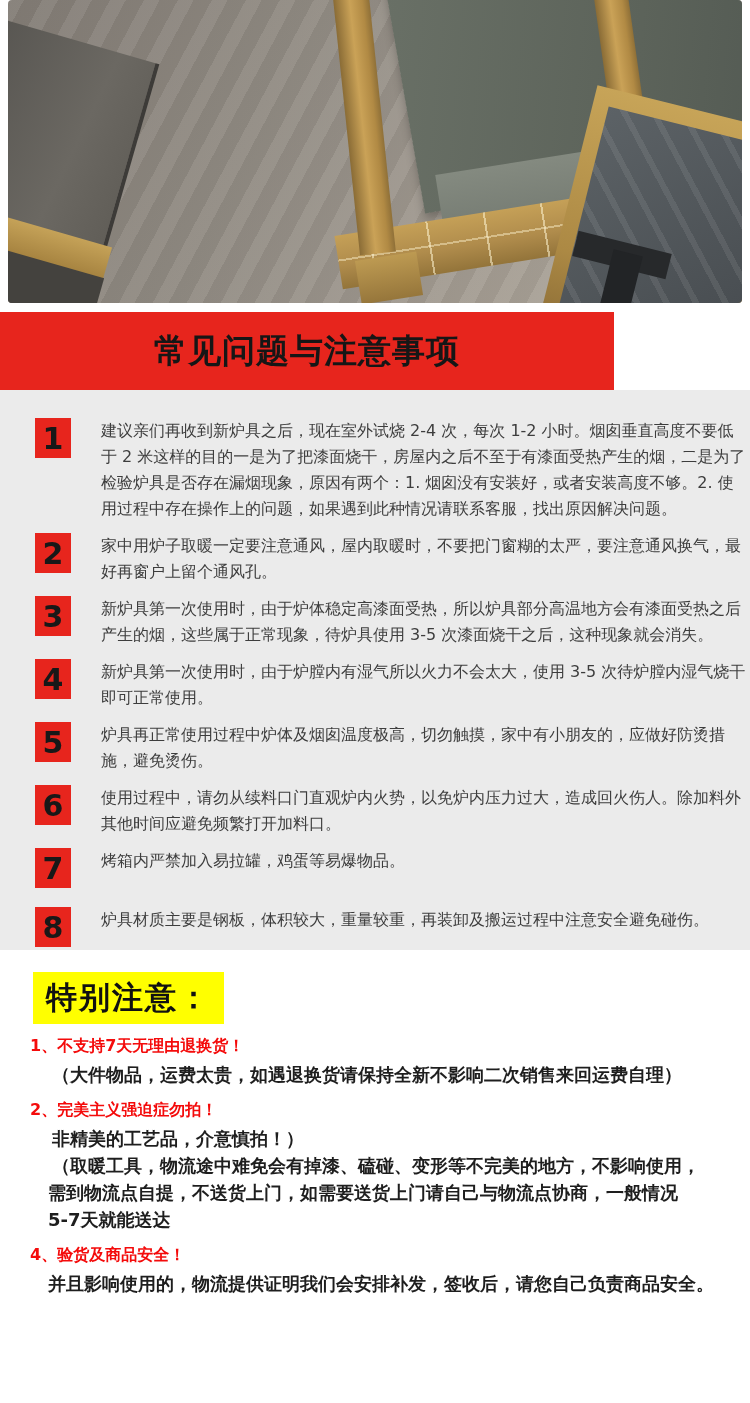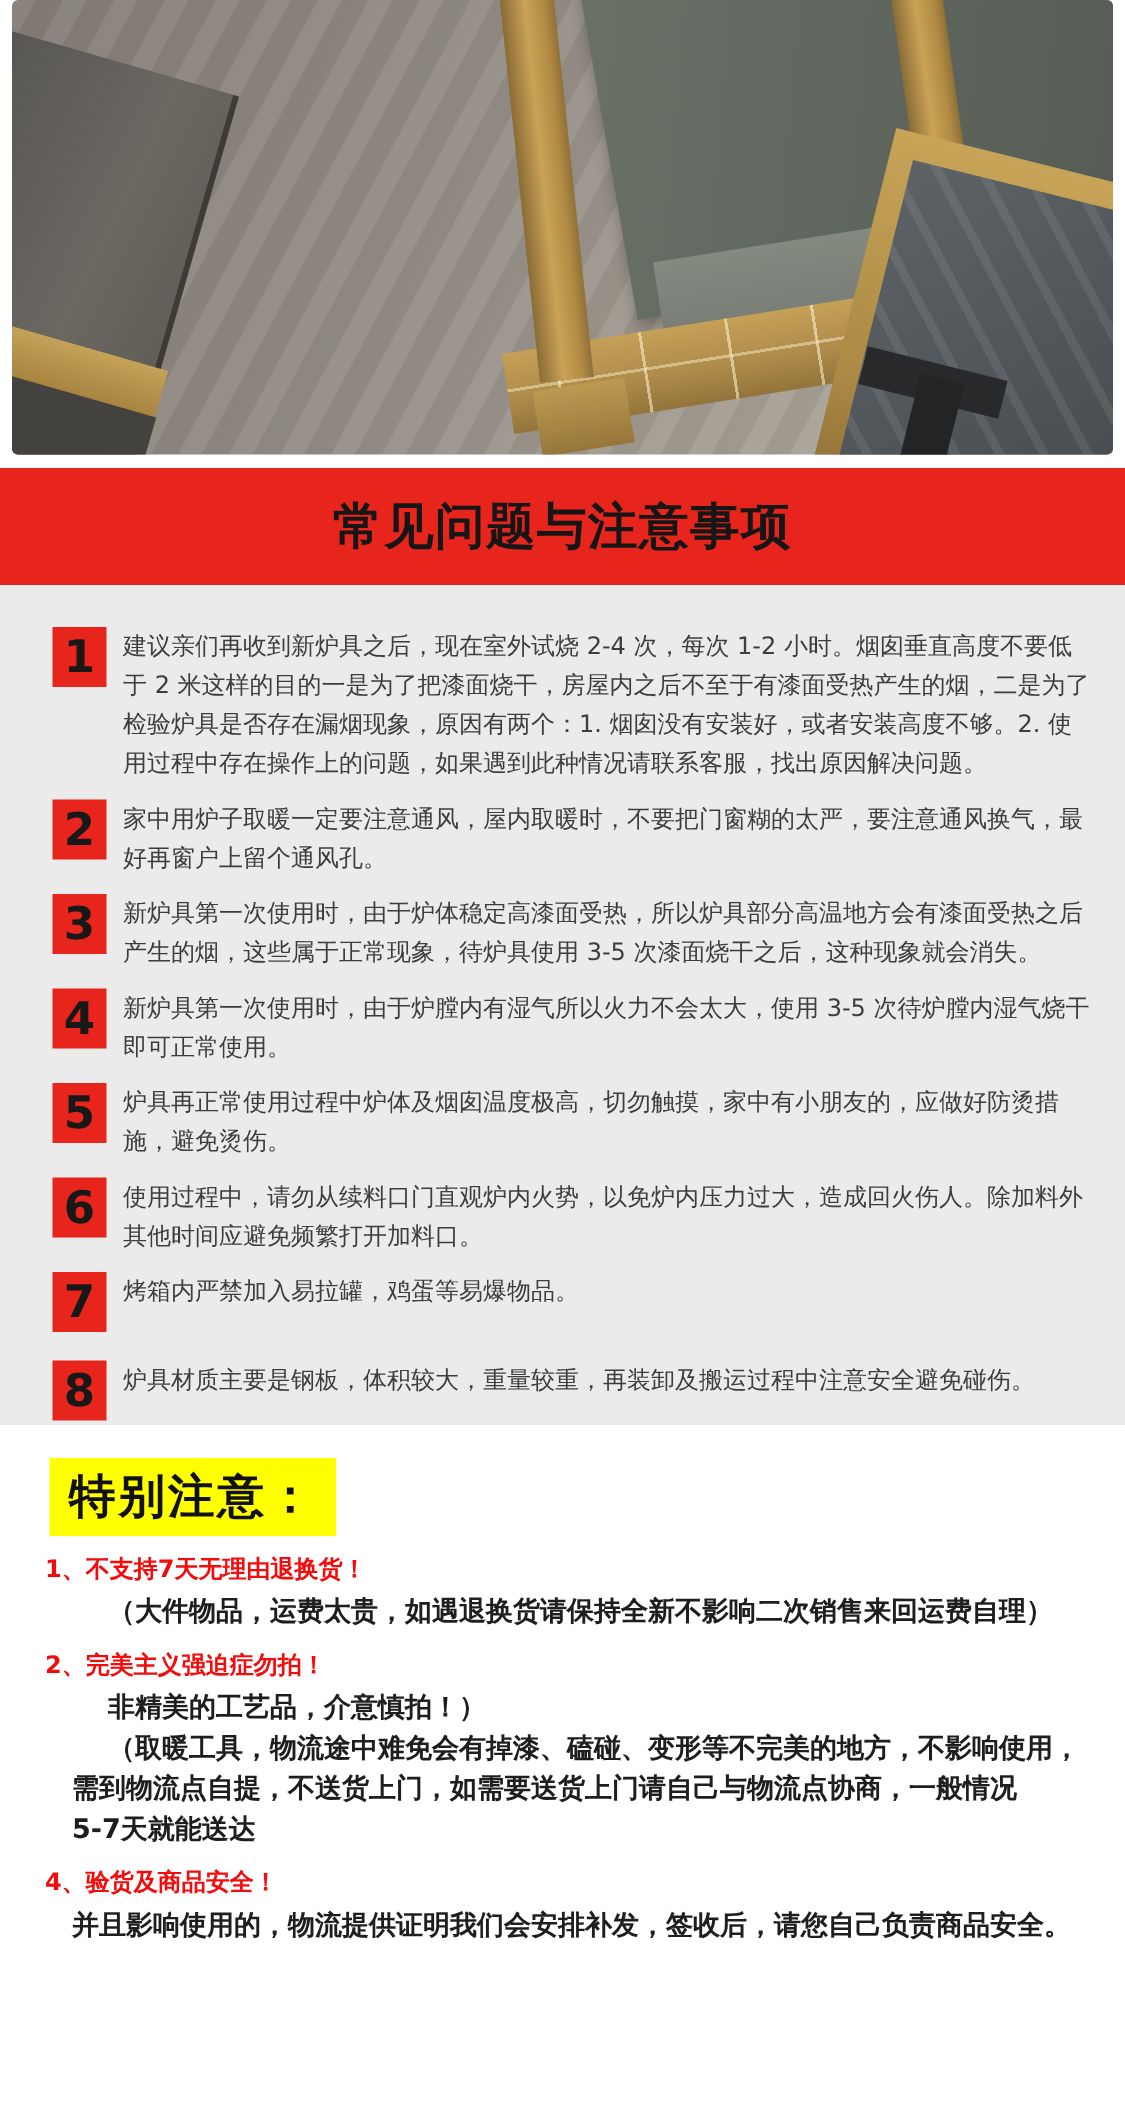--- a/index.html
+++ b/index.html
@@ -93,49 +93,49 @@
   .right-table-leg{
     position:absolute;left:566px;top:242px;width:96px;height:26px;
     transform:rotate(14deg);background:#27292b;
   }
   .right-table-leg2{
     position:absolute;left:598px;top:252px;width:30px;height:60px;
     transform:rotate(14deg);background:#222426;
   }
   
   .banner{
-    position:absolute;left:0;top:312px;width:750px;height:78px;
+    position:absolute;left:0;top:312px;width:614px;height:78px;
     background:var(--banner_bg,#e7251d);
     display:flex;align-items:center;justify-content:center;font-family:Liberation Mono, monospace;
   }
   .banner span{font-size:33px;font-weight:bold;color:#161616;letter-spacing:1px;}
   
   .faq{
     position:absolute;left:0;top:390px;width:750px;height:560px;
     background:var(--faq_bg,#ebebeb);
     padding-top:28px;box-sizing:border-box;
   }
   .faq-item{display:flex;margin:0 0 11px 35px;}
   .faq-item.gap-before{margin-top:19px;}
   .badge{
     flex:0 0 36px;width:36px;height:40px;margin-right:11px;
     background:var(--badge_bg,#e7251d);
     display:flex;align-items:center;justify-content:center;
     font-size:30px;font-weight:bold;color:#181818;
   }
-  .faq-text{width:645px;font-size:16px;line-height:26px;color:#3d3d3d;}
+  .faq-text{width:645px;font-size:16px;line-height:26px;color:#3d3d3d;margin-left:19px;}
   
   .special{position:absolute;left:0;top:950px;width:750px;height:438px;background:#ffffff;}
   .sp-label{
     display:inline-block;margin:22px 0 0 33px;padding:5px 13px;
     background:var(--label_bg,#ffff00);
     font-size:31px;font-weight:bold;color:#111;letter-spacing:2px;
   }
   .sp-heading{margin:12px 0 4px 30px;font-size:16px;font-weight:700;color:var(--accent_red,#f40b0b);}
-  .sp-note{margin-left:72px;font-size:18px;line-height:27px;font-weight:600;color:#1e1e1e;}
+  .sp-note{margin-left:52px;font-size:18px;line-height:27px;font-weight:600;color:#1e1e1e;}
   .sp-note.indent2{margin-left:48px;}
 </style>
 </head>
 <body>
 
 <div class="photo">
   <div class="streaks"></div>
   <div class="stove-top"></div>
   <div class="stove-mid"></div>
   <div class="stove-gold-band"></div>

